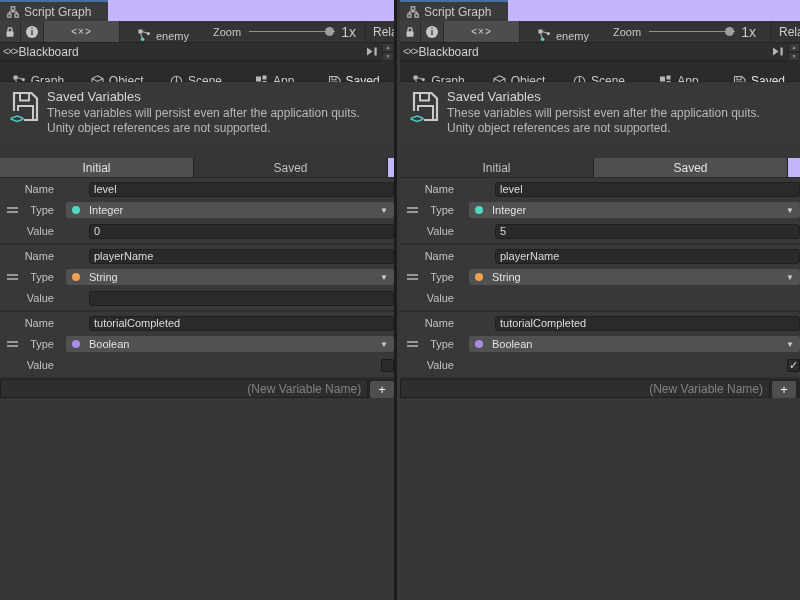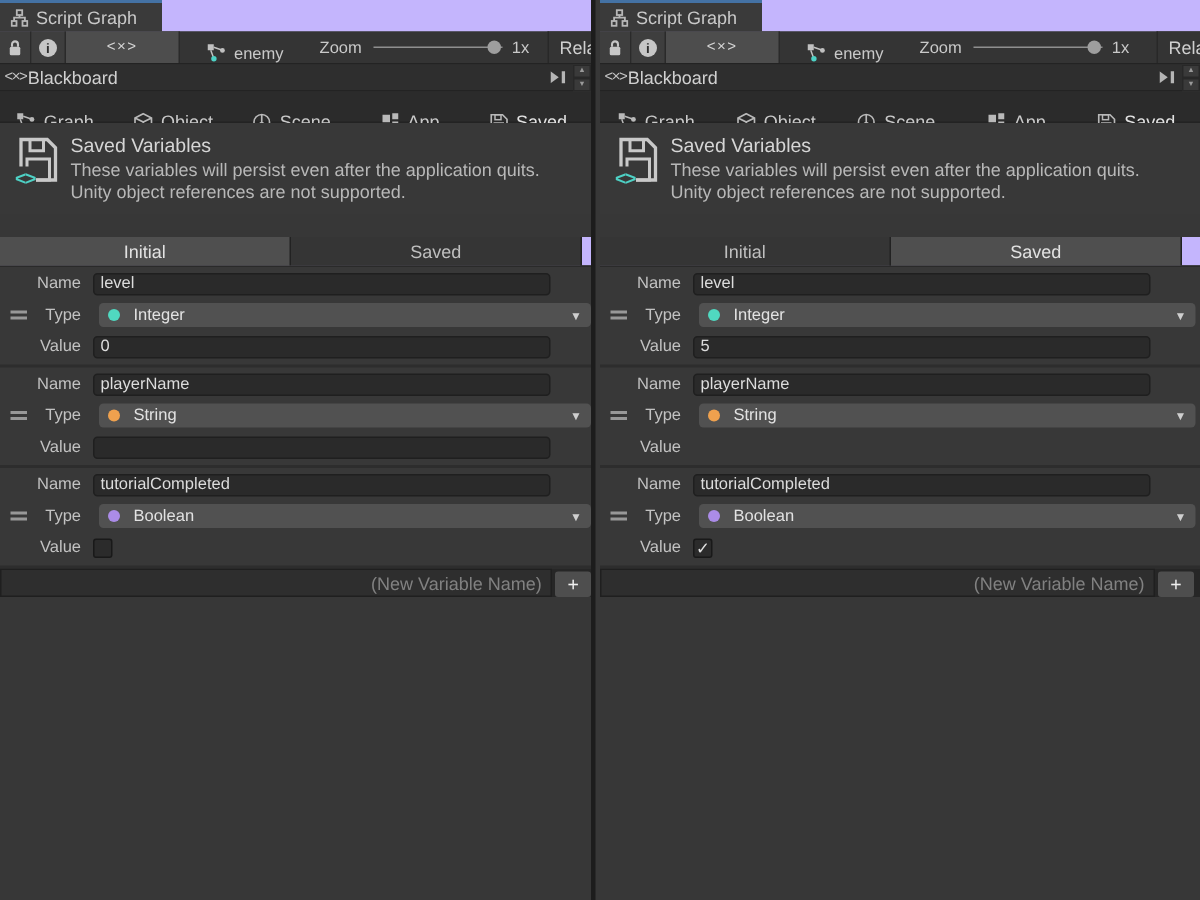--- a/index.html
+++ b/index.html
@@ -26,40 +26,40 @@
   .tbtn.info { width:23px; }
   .tbtn.code { width:76px; background:#4d4d4d; font-size:10px; letter-spacing:1px; }
   .infocircle { width:12px; height:12px; border-radius:50%; background:#c6c6c6; color:#2e2e2e;
                 font-size:9px; font-weight:bold; display:flex; align-items:center; justify-content:center; }
   .crumb { display:flex; align-items:flex-end; gap:5px; margin-left:18px; font-size:11px; }
   .zoomlbl { margin-left:24px; align-self:center; font-size:11px; }
   .slider { position:relative; width:86px; height:100%; margin-left:8px; }
   .slider .track { position:absolute; left:0; right:0; top:10px; height:1px; background:#8f8f8f; }
   .slider .knob { position:absolute; right:1px; top:6px; width:9px; height:9px; border-radius:50%;
                   background:#9e9e9e; }
-  .zoomval { margin-left:6px; align-self:center; font-size:11px; }
+  .zoomval { margin-left:6px; align-self:center; font-size:14px; }
   .relabtn { margin-left:auto; border:none; border-left:1px solid #282828; background:#343434;
              color:#cfcfcf; font-size:12px; padding:0 0 0 7px; width:29px; overflow:hidden;
              white-space:nowrap; text-align:left; }
 
   
   .bbrow { height:18px; background:#2e2e2e; border-bottom:1px solid #232323;
            display:flex; align-items:center; color:#d0d0d0; }
   .bbicon { margin-left:3px; font-size:10px; letter-spacing:-1px; color:#c5c5c5; }
   .bbtitle { font-size:12px; margin-left:1px; }
   .bbright { margin-left:auto; display:flex; align-items:center; }
   .dockicon { display:inline-flex; margin-right:3px; }
   .spincol { display:flex; flex-direction:column; }
   .spinbtn { width:12px; height:9px; background:#3a3a3a; border:1px solid #282828; color:#9a9a9a;
              font-size:5px; line-height:7px; text-align:center; padding:0; }
 
   
   .cattabs { height:21px; background:#2b2b2b; border-bottom:1px solid #232323; display:flex; }
   .cattab { flex:1; display:flex; align-items:center; justify-content:center; gap:5px;
-            background:#3a3a3a; border-right:5px solid #eab308; color:#c9c9c9; font-size:12px;margin-top:20px; }
+            background:#3a3a3a; border-right:2px solid #eab308; color:#c9c9c9; font-size:12px;margin-top:20px; }
   .cattab.selected { background:#4d4d4d; color:#e3e3e3; }
   .cicon { position:relative; display:inline-flex; width:13px; height:13px; }
   .badge { position:absolute; right:-6px; bottom:-4px; font-size:7px; font-weight:bold;
            color:#4ed1c5; letter-spacing:-1px; }
 
   
   .infoheader { position:relative; height:61px; background:#383838; }
   .bigicon { position:absolute; left:12px; top:9px; }
   .bigbadge { position:absolute; left:-3px; bottom:-4px; font-size:13px; font-weight:bold;
               color:#4ed1c5; letter-spacing:-1px; background:#383838; padding:0 1px; }
@@ -68,21 +68,21 @@
 
   
   .statetabs { height:19px; background:#c4b5fd; display:flex;margin-top:15px; }
   .stab { width:194px; display:flex; align-items:center; justify-content:center;
           background:#353535; border-right:1px solid #222; color:#bfbfbf; font-size:12px; }
   .stab.selected { background:#4f4f4f; color:#e2e2e2; }
 
   
   .vars { background:#383838; border-top:1px solid #2a2a2a; }
   .vgroup { position:relative; padding:3px 0 4px 0; border-bottom:2px solid #2d2d2d; }
-  .vrow { display:flex; align-items:center; height:16px; margin-bottom:5px; }
+  .vrow { display:flex; align-items:center; height:16px; margin-bottom:5px;justify-content:space-between; }
   .vrow:last-child { margin-bottom:0; }
   .lbl { flex:none; width:58px; text-align:right; padding-right:4px; font-size:11px; color:#c2c2c2; }
   .field { margin-left:4px; width:305px; height:15px; background:#2a2a2a; border:1px solid #1f1f1f;
            border-radius:3px; color:#dcdcdc; font-size:11px; padding:0 4px; outline:none;
            font-family:"Liberation Sans", sans-serif; }
   .dropdown { position:relative; margin-left:8px; width:331px; height:16px; background:#515151;
               border-radius:3px; display:flex; align-items:center; }
   .dot { width:8px; height:8px; border-radius:50%; margin-left:6px; flex:none; }
   .dot-integer { background:#50d8c0; }
   .dot-string  { background:#efa14e; }

